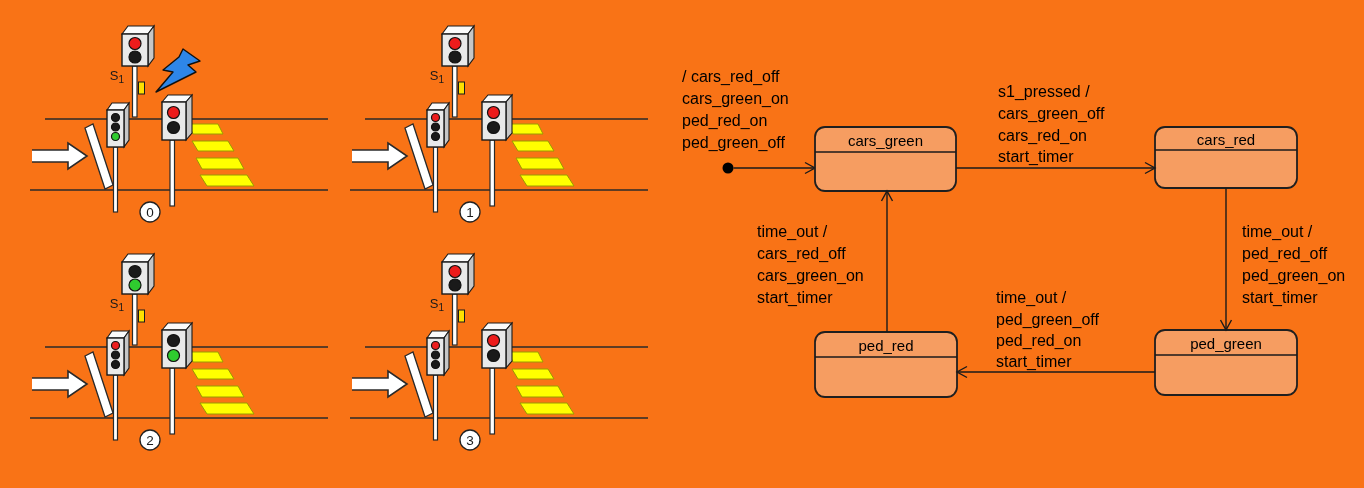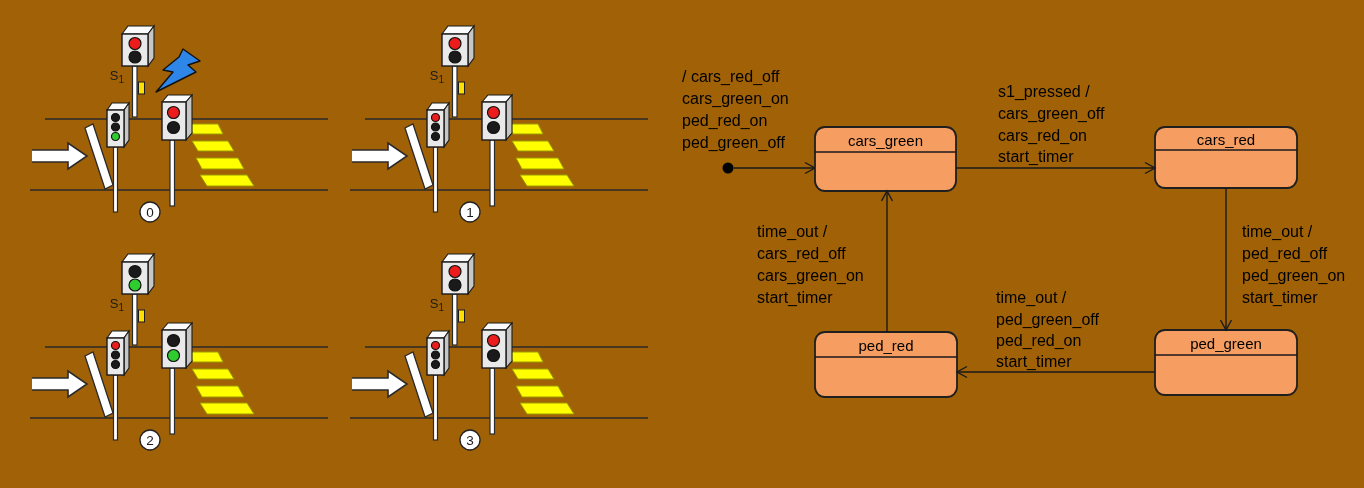--- a/index.html
+++ b/index.html
@@ -1,16 +1,16 @@
 <!DOCTYPE html>
 <html><head>
 <meta charset="utf-8">
 <style>
   html,body{margin:0;padding:0;background:#fff;}
-  #canvas{position:relative;width:1364px;height:488px;background:#a16207;overflow:hidden;
+  #canvas{position:relative;width:1364px;height:488px;background:#f97316;overflow:hidden;
           font-family:"Liberation Sans",sans-serif;}
   svg{position:absolute;}
   
   .ln{stroke:#2a2a2a;stroke-width:1.5;}
   .arrow{fill:#fff;stroke:#2a2a2a;stroke-width:1.6;}
   .stripe{fill:#ffff00;stroke:#9a9a00;stroke-width:1;}
   .pole{fill:#fff;stroke:#2a2a2a;stroke-width:1.2;}
   .face-front{fill:#e9e9e9;stroke:#1a1a1a;stroke-width:1.4;}
   .face-top{fill:#fbfbfb;stroke:#1a1a1a;stroke-width:1.1;}
   .face-side{fill:#c6c6c6;stroke:#1a1a1a;stroke-width:1.1;}

